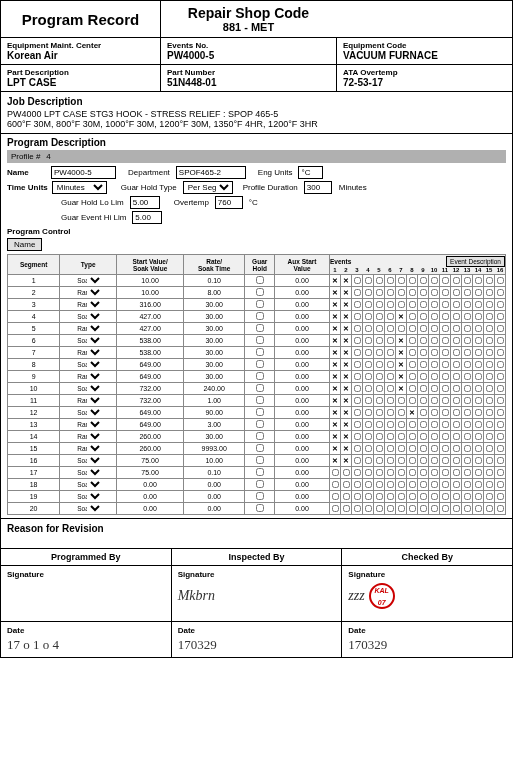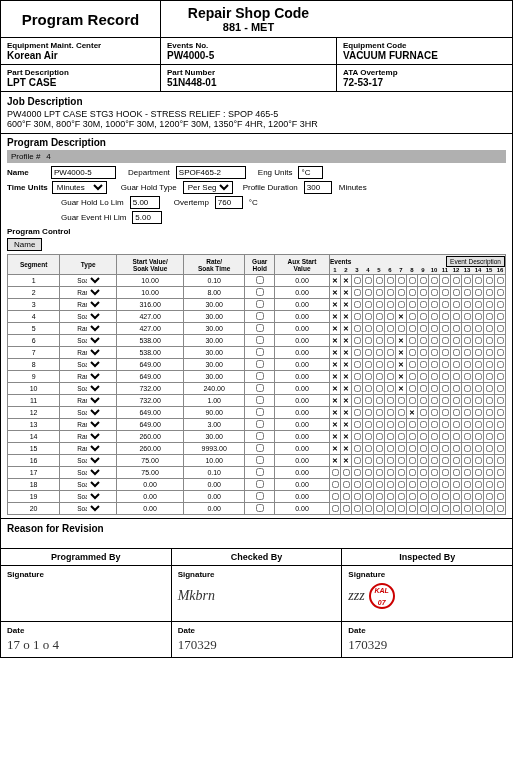--- a/index.html
+++ b/index.html
@@ -897,22 +897,22 @@
         </tbody>
     </table>
   </div>
 
   <div class="reason-section">
     <div class="section-title">Reason for Revision</div>
   </div>
 
   <div class="sig-header-row">
     <div class="sig-cell">Programmed By</div>
+    <div class="sig-cell">Inspected By</div>
     <div class="sig-cell">Checked By</div>
-    <div class="sig-cell">Inspected By</div>
   </div>
 
   <div class="sig-body-row">
     <div class="sig-body-cell">
       <div class="sig-label">Signature</div>
     </div>
     <div class="sig-body-cell">
       <div class="sig-label">Signature</div>
       <div class="sig-image">
         <span class="sig-scribble">Mkbrn</span>

